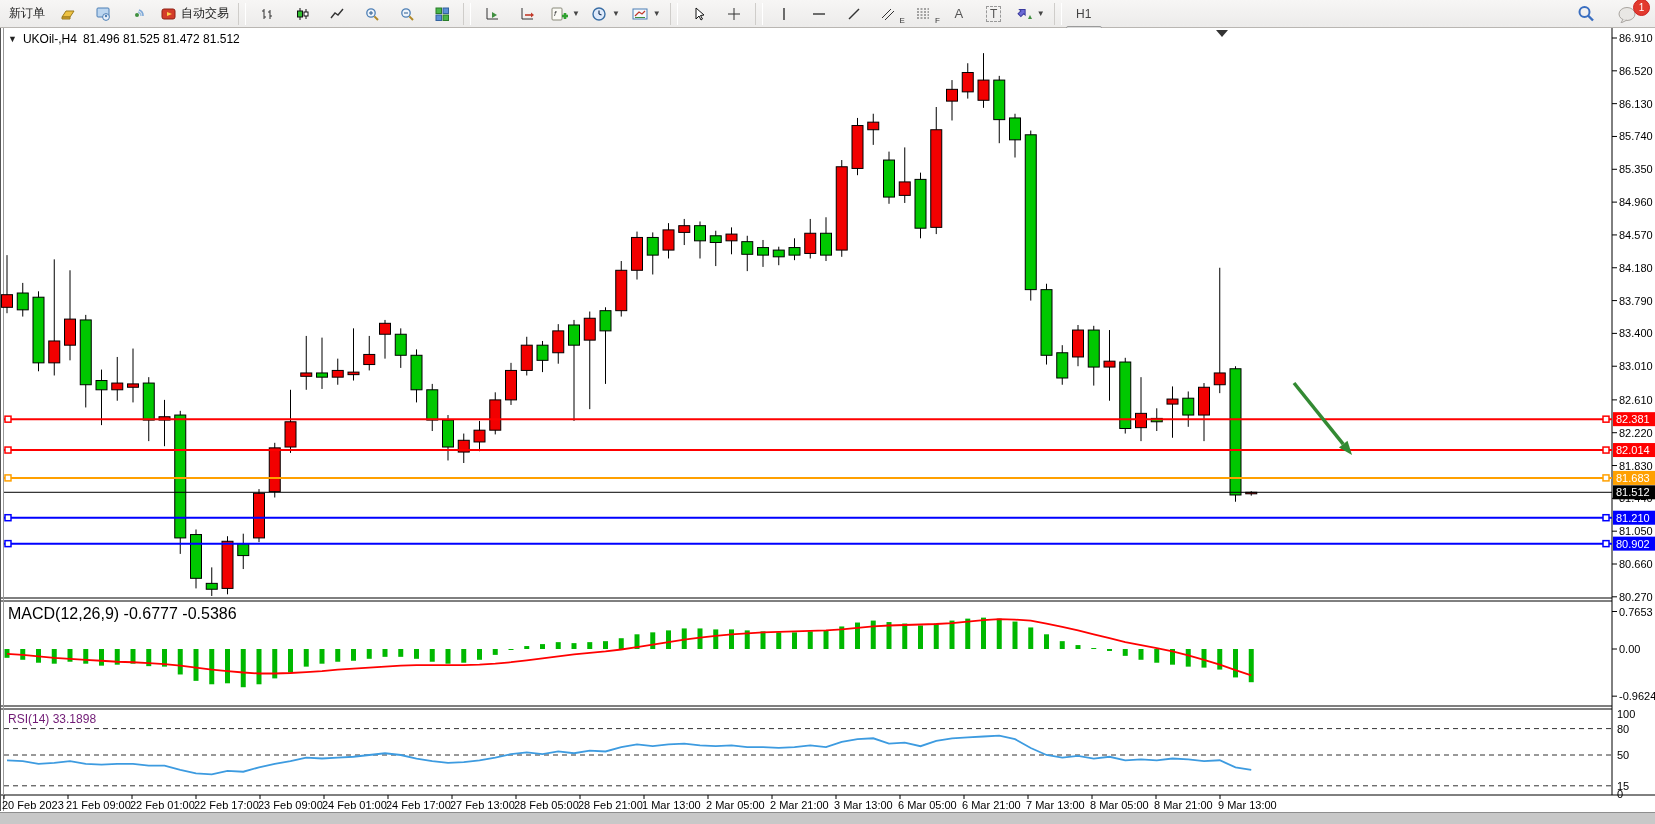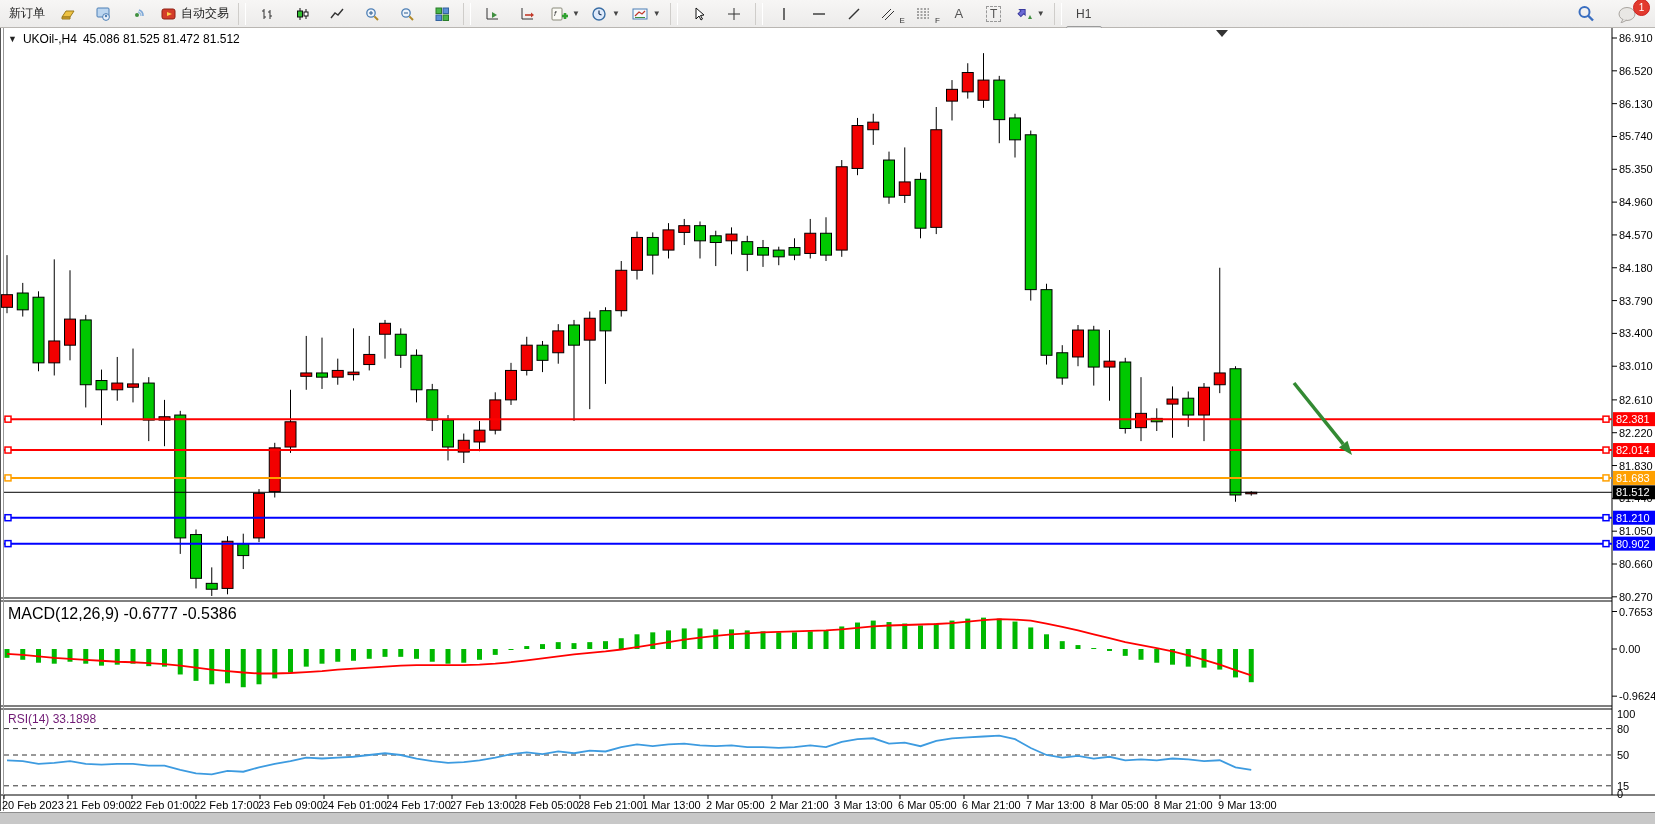--- a/index.html
+++ b/index.html
@@ -604,20 +604,20 @@
         <text x="1154" y="781" font-size="11" fill="#000" text-anchor="start">8 Mar 21:00</text>
         <line x1="1220" y1="767" x2="1220" y2="771" stroke="#000"></line>
         <text x="1218" y="781" font-size="11" fill="#000" text-anchor="start">9 Mar 13:00</text>
         <polygon points="1216,2 1228,2 1222,9" fill="#333"></polygon>
         <line x1="1294" y1="355" x2="1343.217386469783" y2="416.097445272834" stroke="#338a33" stroke-width="3.5"></line>
         <polygon points="1352,427 1338.9342399698248,419.5477577311336 1347.500532969741,412.6471328145345" fill="#338a33"></polygon>
       </svg>
     <div id="ohlc-header">
       <span class="hdr-tri">▼</span>
       <span>UKOil-,H4</span>
-      <span>45.086 81.525 81.472 81.512</span>
+      <span>81.496 81.525 81.472 81.512</span>
     </div>
     <div id="macd-label">MACD(12,26,9) -0.6777 -0.5386</div>
     <div id="rsi-label">RSI(14) 33.1898</div>
   </div>
 
   <div id="bottom-strip"></div>
 </div>
 
 </body></html>

